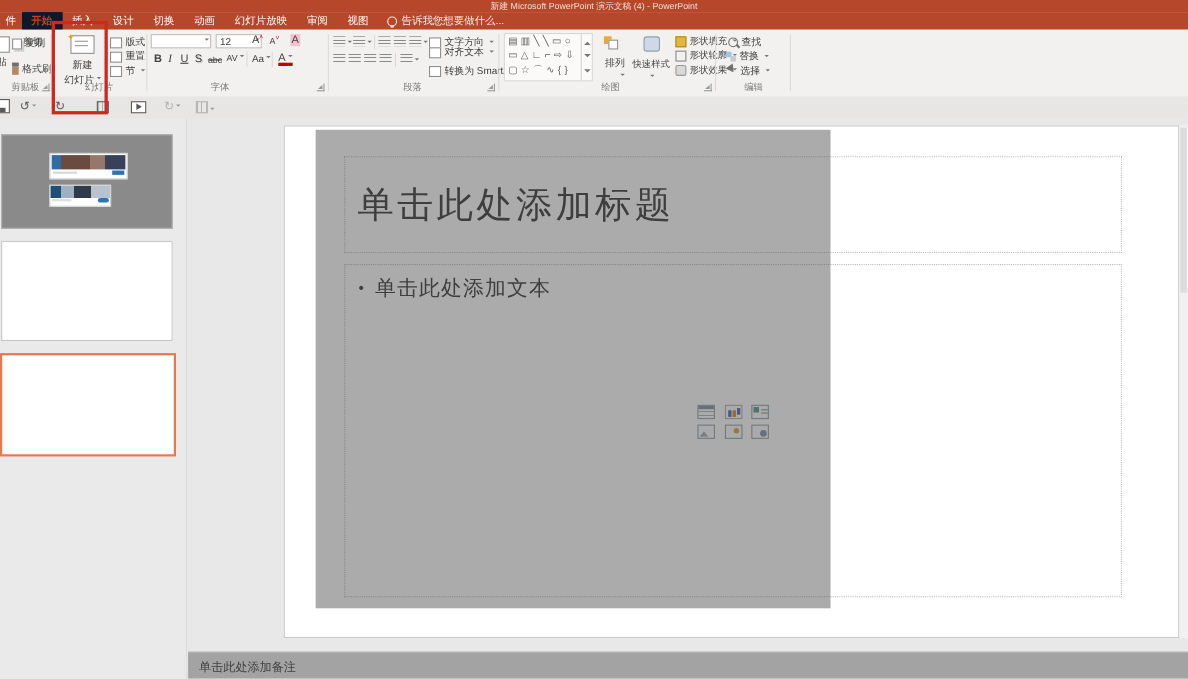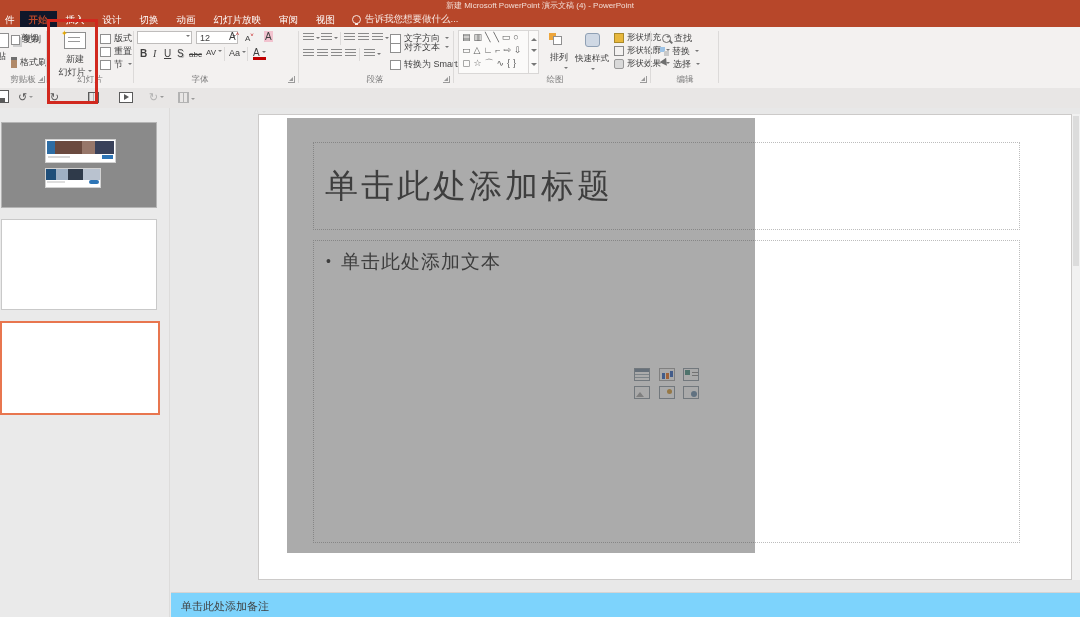--- a/index.html
+++ b/index.html
@@ -113,21 +113,21 @@
   .ci.sma::before{content:"";position:absolute;left:1px;top:1px;width:5px;height:5px;background:#5b9b8f;}
   .ci.sma::after{content:"";position:absolute;left:8px;top:3px;width:6px;height:1px;background:#9a9a9a;box-shadow:0 3px 0 #9a9a9a;}
   .ci.pic::after{content:"";position:absolute;left:1px;bottom:1px;border:4px solid transparent;border-bottom:5px solid #b0b0b0;}
   .ci.pi2::after{content:"";position:absolute;right:2px;top:2px;width:5px;height:5px;border-radius:50%;background:#d9a44a;}
   .ci.vid::after{content:"";position:absolute;right:1px;bottom:1px;width:6px;height:6px;border-radius:50%;background:#7c9ab5;}
   .overlay{left:287px;top:118px;width:468px;height:435px;background:rgba(64,64,64,0.44);z-index:5;}
   
   .sbr{left:1072px;top:114px;width:8px;height:466px;background:#f1f1f1;}
   .sbr .th{position:absolute;left:1px;top:2px;width:6px;height:150px;background:#dcdcdc;}
   
-  .notesbar{left:171px;top:592px;width:909px;height:25px;background:#7dd3fc;border-top:1px solid #d6d4d3;box-sizing:border-box;}
+  .notesbar{left:171px;top:592px;width:909px;height:25px;background:#a3a3a3;border-top:1px solid #d6d4d3;box-sizing:border-box;}
   .notesbar span{display:block;margin:6px 0 0 10px;font-size:11px;color:#3f3f3f;}
   
   .redbox{left:47px;top:19px;width:51px;height:85px;border:3px solid #d1281e;box-sizing:border-box;z-index:50;}
   .rowtxt{display:flex;align-items:center;gap:3px;white-space:nowrap;font-size:9px;color:#3f3f3f;}
 </style>
 </head>
 <body>
 
 <div class="abs titlebar">新建 Microsoft PowerPoint 演示文稿 (4) - PowerPoint</div>
 

